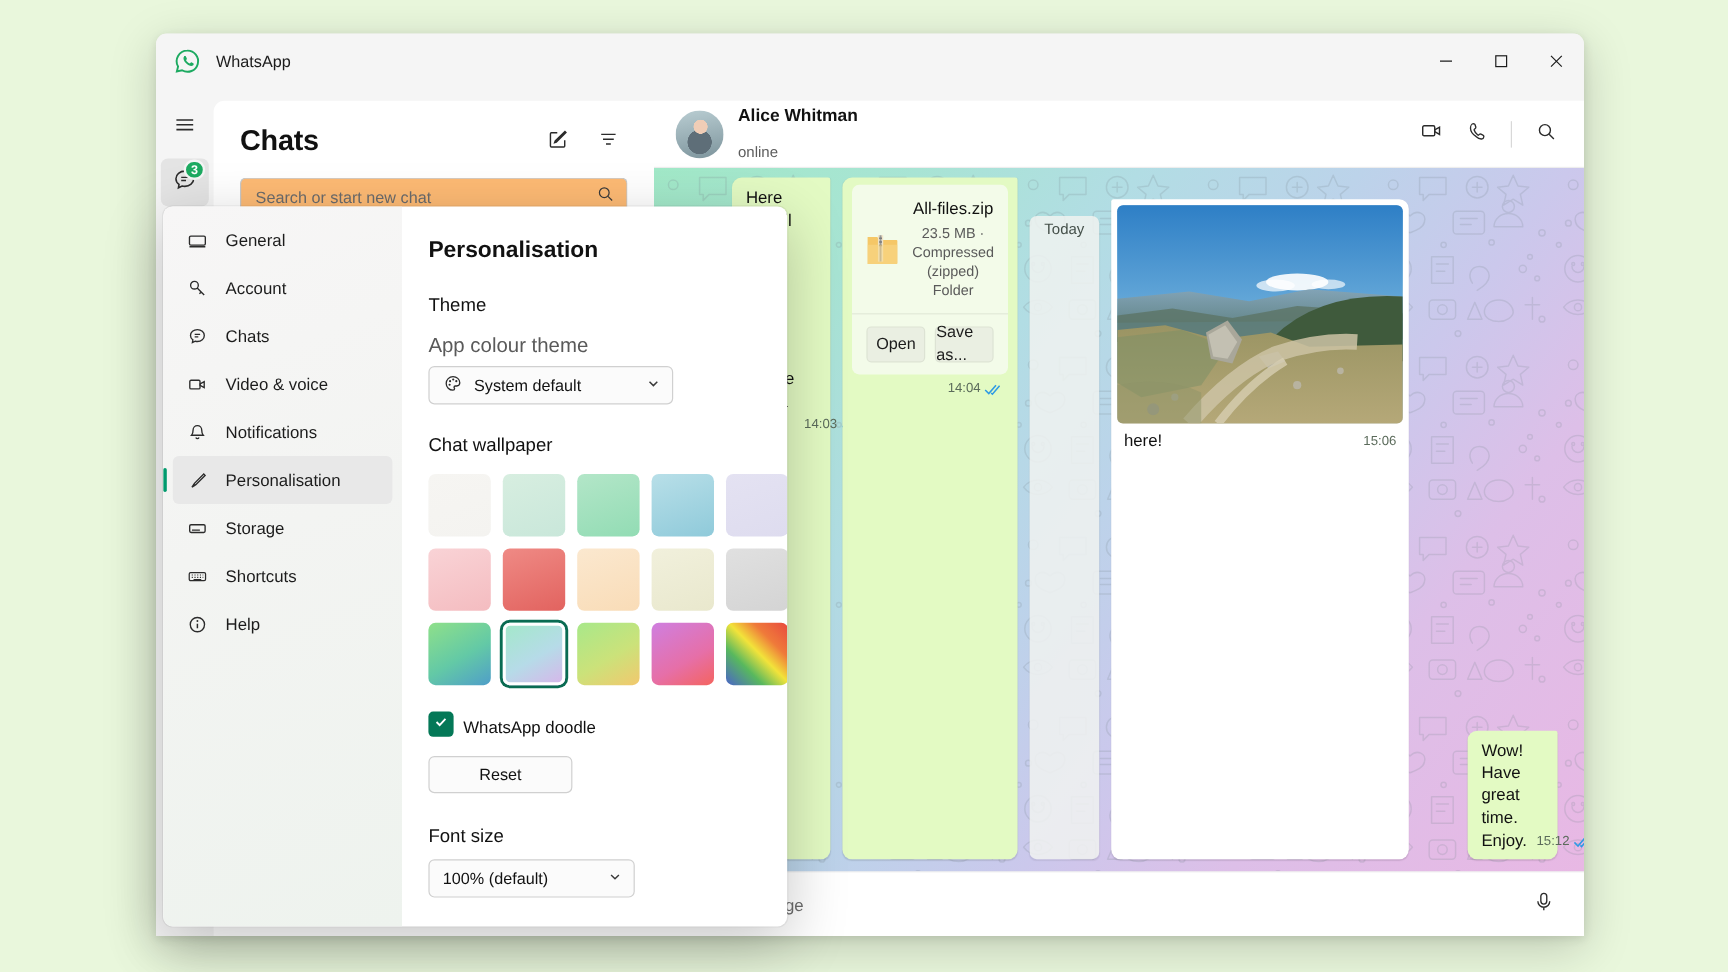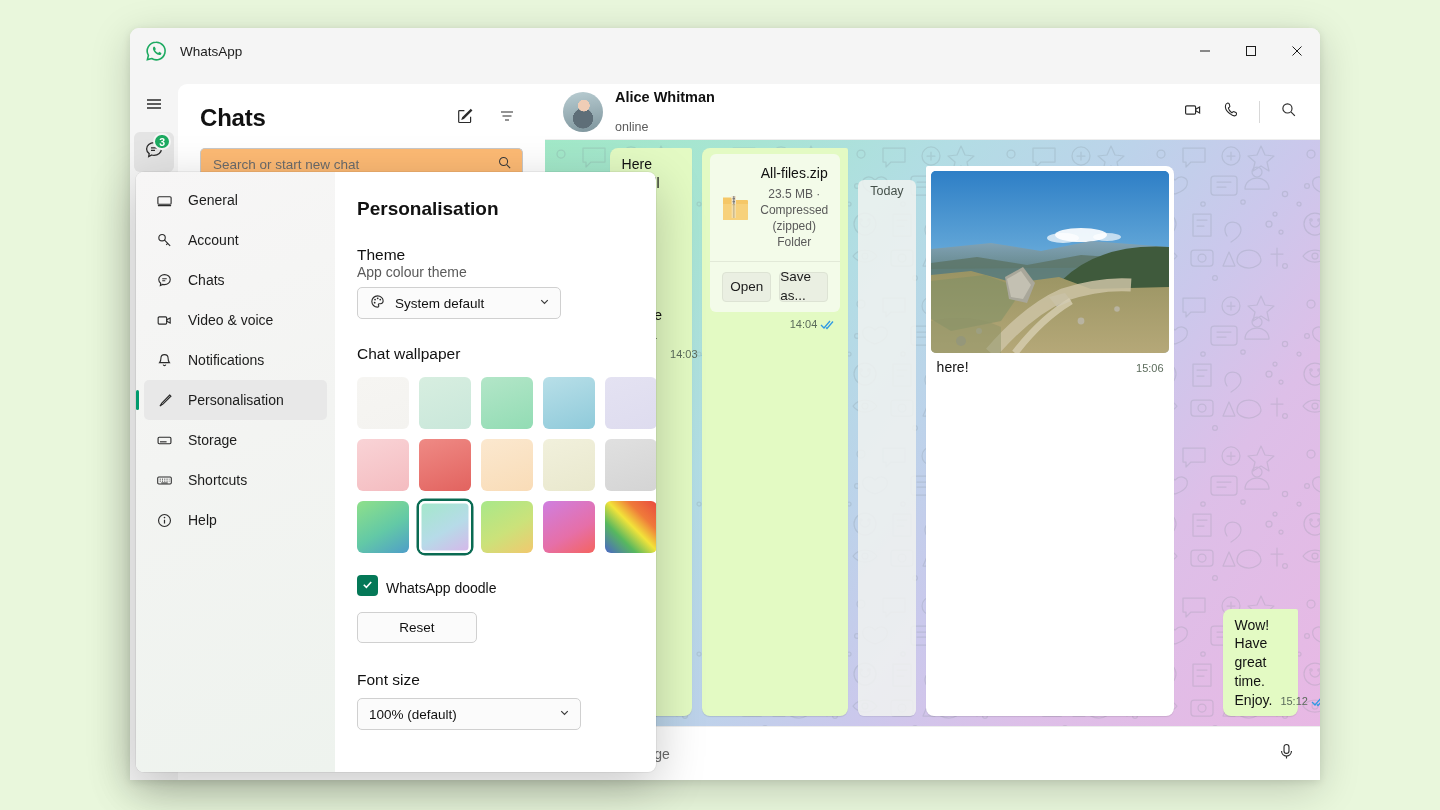--- a/index.html
+++ b/index.html
@@ -227,21 +227,21 @@
   .set-item.active { background: #e8e8e8; }
   .set-item.active::before {
     content: ""; position: absolute; left: -8px; top: 10px;
     width: 3px; height: 20px; border-radius: 2px; background: #009a6d;
   }
   .set-ico { width: 20px; display: flex; align-items: center; justify-content: center; color: #2b2b2b; flex: none; }
 
   .set-body { flex: 1; padding: 26px 28px 0 22px; overflow: hidden; }
   .set-h1 { font-size: 19px; font-weight: bold; color: #111; }
   .set-h2 { font-size: 15.5px; color: #111; margin-top: 26px; }
-  .set-label { font-size: 14px; color: #5a5a5a; }
+  .set-label { font-size: 17px; color: #5a5a5a; margin-top: 14px; }
   .dropdown {
     margin-top: 7px; height: 32px; width: 204px;
     border: 1px solid #d0d0d0; border-radius: 5px; background: #fbfbfb;
     display: flex; align-items: center; padding: 0 9px 0 11px; gap: 9px;
     font-size: 13.5px; color: #111;
   }
   .dd-caret { margin-left: auto; color: #3a3a3a; }
 
   .swatches { margin-top: 14px; display: grid; grid-template-columns: repeat(5, 52px); gap: 10px; }
   .sw { width: 52px; height: 52px; border-radius: 6px; position: relative; }
@@ -252,21 +252,21 @@
     width: 21px; height: 21px; border-radius: 4px; background: #047857;
     display: flex; align-items: center; justify-content: center; color: #fff; flex: none;
   }
   .chk-label { font-size: 14px; color: #111; }
   .reset-btn {
     margin-top: 16px; width: 120px; height: 31px;
     border: 1px solid #d0d0d0; border-radius: 5px; background: #fbfbfb;
     display: flex; align-items: center; justify-content: center;
     font-size: 13.5px; color: #111;
   }
-  .dropdown.wide { width: 224px; margin-top: 9px; }
+  .dropdown.wide { width: 172px; margin-top: 9px; }
 </style>
 </head>
 <body>
 
 <div class="app-window">
 
   <div class="titlebar">
     <span class="wa-logo">
       <svg width="24" height="24" viewBox="0 0 24 24">
         <path fill="none" stroke="#1daa61" stroke-width="1.6" d="M12 3.2a8.8 8.8 0 0 0-7.6 13.2L3.4 20.6l4.3-1.1A8.8 8.8 0 1 0 12 3.2Z"></path>

